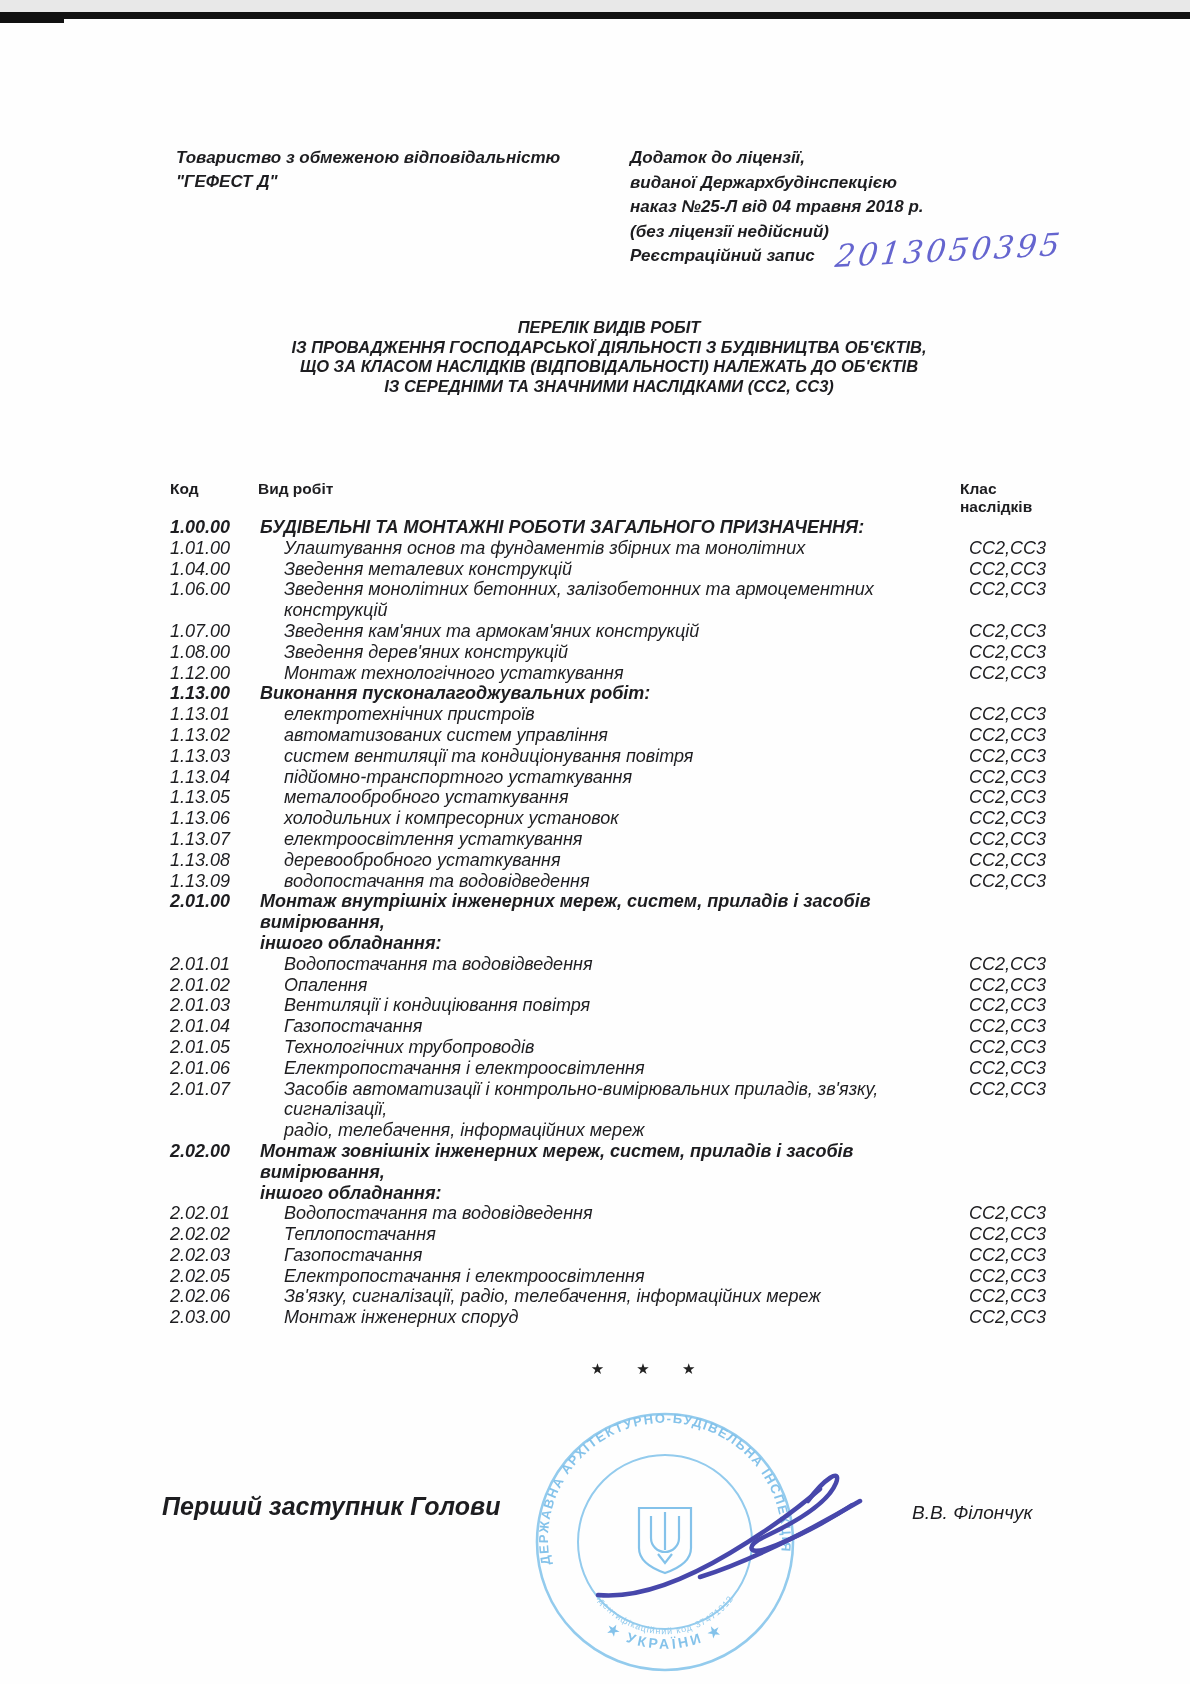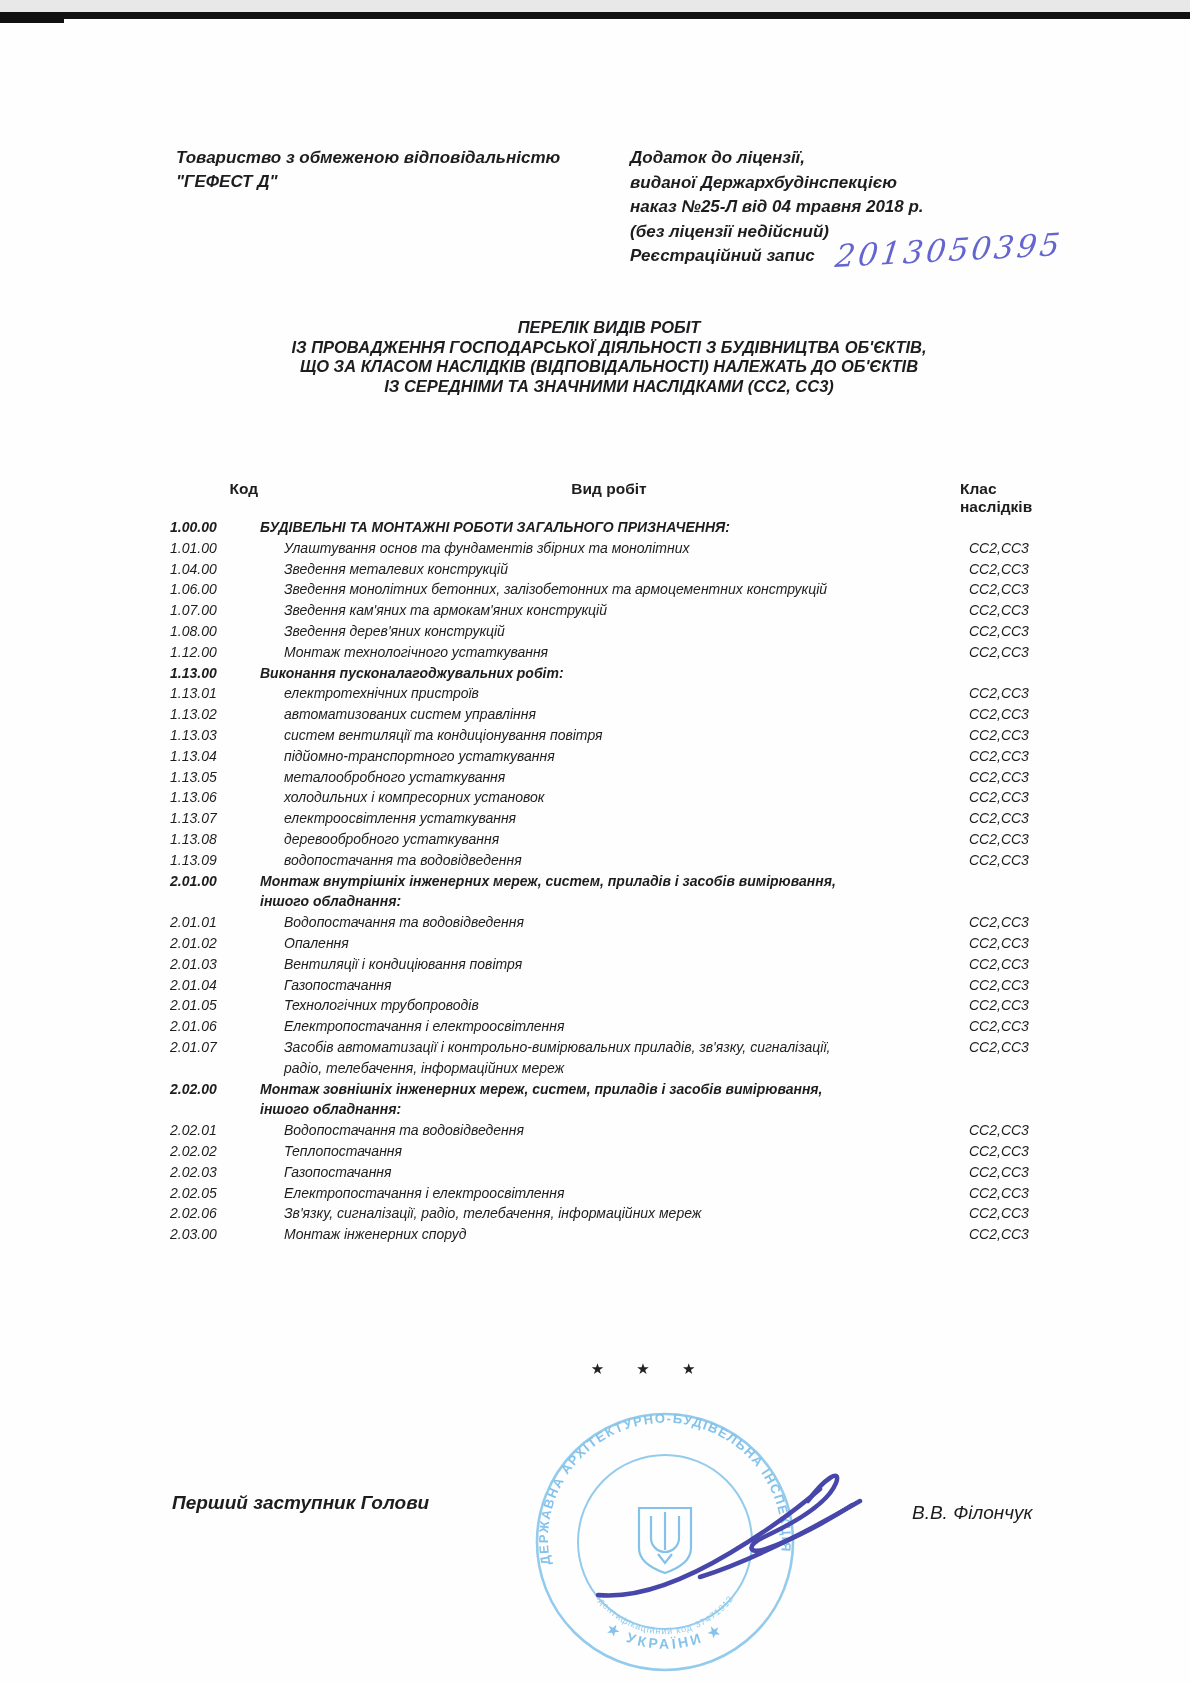--- a/index.html
+++ b/index.html
@@ -25,39 +25,39 @@
   }
 
   
   .doc-title{position:absolute;left:0;top:306px;width:1190px;text-align:center;
     font-size:16.5px;font-weight:bold;font-style:italic;line-height:19.5px;
     transform:translateX(14px);}
 
   
   .tbl-head{position:absolute;left:170px;top:468px;width:895px;display:grid;
     grid-template-columns:88px 1fr 105px;font-weight:bold;font-size:15.5px;}
-  .th-code{text-align:right;}
-  .th-work{text-align:center;}
+  .th-code{text-align:left;}
+  .th-work{text-align:left;}
   .th-class{text-align:left;line-height:18px;}
   .tbl-body{position:absolute;left:170px;top:505px;width:895px;
-    font-size:14px;font-style:italic;line-height:20.8px;}
+    font-size:18px;font-style:italic;line-height:20.8px;}
   .trow{display:grid;grid-template-columns:88px 1fr 105px;align-items:start;}
   .tcode{white-space:nowrap;}
   .twork{padding-left:2px;}
   .twork.indent{padding-left:26px;}
   .tclass{padding-left:9px;white-space:nowrap;}
   .trow.bold{font-weight:bold;}
 
   
   .stars{position:absolute;left:500px;top:1348px;width:300px;text-align:center;
     font-size:15px;letter-spacing:14px;color:#222;}
 
   
-  .footer-position{position:absolute;left:172px;top:1480px;
-    font-size:19px;font-weight:bold;font-style:italic;}
+  .footer-position{position:absolute;left:162px;top:1480px;
+    font-size:25px;font-weight:bold;font-style:italic;}
   .footer-name{position:absolute;left:912px;top:1490px;
     font-size:19px;font-weight:normal;font-style:italic;}
 
   
   .stamp{position:absolute;left:527px;top:1392px;width:276px;height:276px;opacity:.82;}
   .signature{position:absolute;left:580px;top:1415px;width:330px;height:200px;}
 </style>
 </head>
 <body>
 

